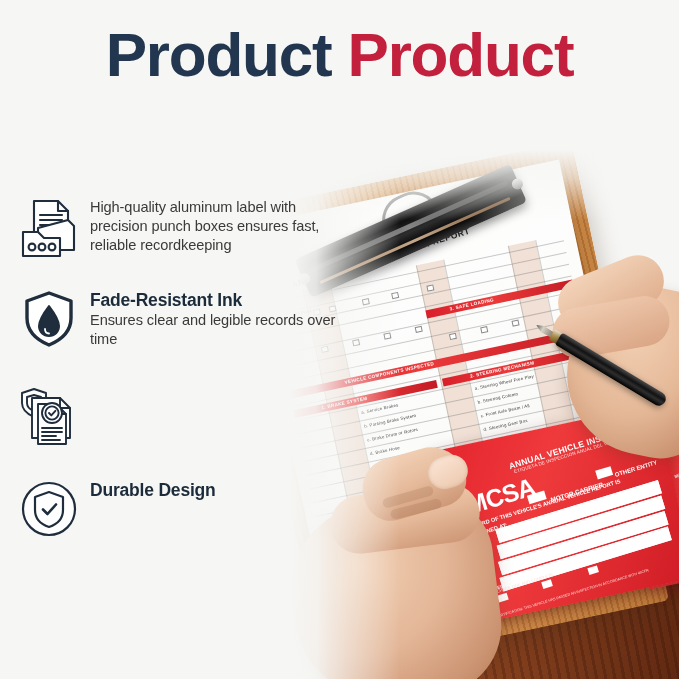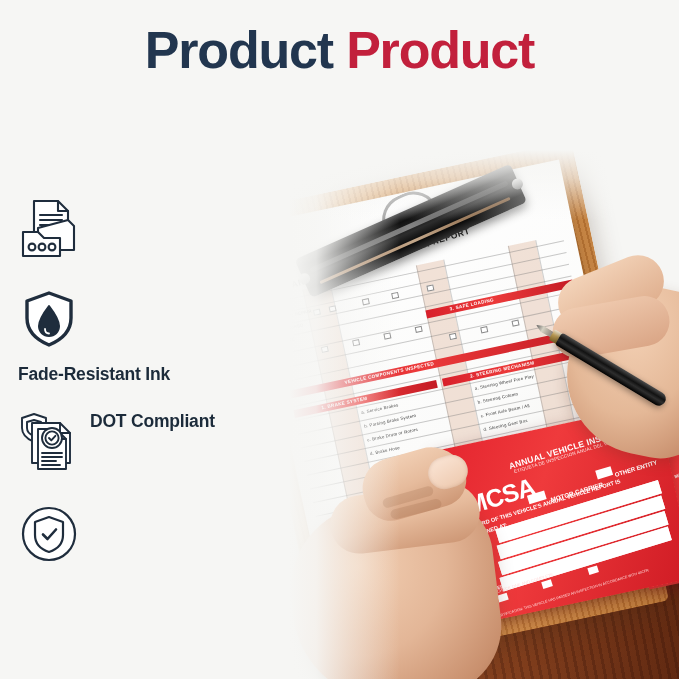--- a/index.html
+++ b/index.html
@@ -10,40 +10,40 @@
     -webkit-font-smoothing:antialiased;
   }
   #stage{position:absolute;inset:0;width:679px;height:679px;overflow:hidden;background:#f6f6f4;}
 
   
   .title-row{
     position:absolute;left:0;top:24px;width:679px;text-align:center;
     white-space:nowrap;
   }
   .title-word{
-    font-size:52px;line-height:1;font-weight:700;letter-spacing:-1.2px;text-align:right;
+    font-size:62px;line-height:1;font-weight:700;letter-spacing:-1.2px;text-align:right;
   }
   .t-navy{color:#22364f;}
   .t-red{color:#c2203c;}
   .subtitle{
     position:absolute;left:0;top:118px;width:679px;text-align:center;
     font-size:32px;font-weight:700;color:#22364f;letter-spacing:-.4px;
     white-space:nowrap;
   }
 
   
   .features{position:absolute;left:18px;top:196px;width:330px;z-index:6;}
   .feature{position:relative;display:flex;align-items:flex-start;gap:10px;margin-bottom:16px;}
   .f-icon{width:62px;height:70px;flex:0 0 62px;display:flex;align-items:flex-start;justify-content:center;padding-top:2px;}
   .f-icon svg{display:block;}
   .f-text{padding-top:2px;}
   .f-title{font-size:17.5px;font-weight:700;color:#1c2b3a;line-height:1.15;margin:0 0 1px 0;letter-spacing:-.2px;}
   .f-desc{font-size:14.6px;color:#3a3a3a;line-height:1.3;margin:0;letter-spacing:-.1px;}
   .feature.f1{margin-bottom:20px;}
-  .feature.f2{margin-bottom:24px;flex-direction:column;}
+  .feature.f2{margin-bottom:24px;}
   .feature.f3{margin-bottom:22px;}
 
   
   .photo{
     position:absolute;left:250px;top:150px;width:429px;height:529px;
     overflow:hidden;z-index:2;
   }
   
   .photo-fade{
     position:absolute;left:0;top:0;width:150px;height:529px;z-index:40;
@@ -409,62 +409,64 @@
           <path d="M38 3 V13 H48"></path>
           <path d="M20 17 H42 M20 22 H42 M20 27 H42 M20 32 H36"></path>
           <path d="M48 22 L54 28 V52 H24 L18 46 V30 Z" fill="#fff"></path>
           <path d="M3 34 H18 L24 40 H40 V58 H3 Z" fill="#fff"></path>
           <circle cx="12" cy="49" r="3.4"></circle>
           <circle cx="22" cy="49" r="3.4"></circle>
           <circle cx="32" cy="49" r="3.4"></circle>
         </svg>
       </div>
       <div class="f-text">
+        <p class="f-desc">High-quality aluminum label with precision punch boxes ensures fast, reliable recordkeeping</p>
       </div>
     </div>
 
     <div class="feature f2">
       <div class="f-icon">
         <svg width="52" height="58" viewBox="0 0 52 58" fill="none" stroke="#1f2d3d" stroke-width="3.4" stroke-linejoin="round">
           <path d="M26 3 L48 11 V28 C48 42 38 50 26 55 C14 50 4 42 4 28 V11 Z" fill="#fff"></path>
           <path d="M26 16 C26 16 16 29 16 36 C16 42 20.5 46 26 46 C31.5 46 36 42 36 36 C36 29 26 16 26 16 Z" fill="#1f2d3d" stroke-width="2"></path>
           <path d="M22 39 C22 42 24 43.5 26 43.5" stroke="#fff" stroke-width="1.8" stroke-linecap="round"></path>
         </svg>
       </div>
       <div class="f-text">
         <p class="f-title">Fade-Resistant Ink</p>
+        <p class="f-desc">Ensures clear and legible records over time</p>
       </div>
     </div>
 
     <div class="feature f3">
       <div class="f-icon">
         <svg width="58" height="60" viewBox="0 0 58 60" fill="none" stroke="#1f2d3d" stroke-width="1.9" stroke-linejoin="round" stroke-linecap="round">
           <path d="M14 3 L26 7 V17 C26 24 21 28 14 31 C7 28 2 24 2 17 V7 Z" fill="#fff"></path>
           <path d="M14 9 L21 11 V17 C21 21 18 23.5 14 25 C10 23.5 7 21 7 17 V11 Z"></path>
           <path d="M12 12 H40 L50 22 V52 H12 Z" fill="#fff"></path>
           <path d="M40 12 V22 H50"></path>
           <path d="M18 18 H36 L46 28 V58 H18 Z" fill="#fff"></path>
           <path d="M36 18 V28 H46"></path>
           <circle cx="32" cy="27" r="10" fill="#fff"></circle>
           <circle cx="32" cy="27" r="6.6"></circle>
           <path d="M29 27 L31.3 29.4 L35.4 24.8" stroke-width="1.9"></path>
           <path d="M22 42 H42 M22 46 H42 M22 50 H36 M22 54 H40"></path>
         </svg>
       </div>
       <div class="f-text">
-        <p class="f-title">DOT Compliant</p>
       </div>
     </div>
 
     <div class="feature f4">
       <div class="f-icon">
         <svg width="58" height="58" viewBox="0 0 58 58" fill="none" stroke="#1f2d3d" stroke-width="2.2" stroke-linejoin="round" stroke-linecap="round">
           <circle cx="29" cy="29" r="26" fill="#fff"></circle>
           <path d="M29 12 L43 17 V30 C43 39 36.5 44.5 29 47 C21.5 44.5 15 39 15 30 V17 Z" fill="#fff"></path>
           <path d="M23 29.5 L27.5 34 L36 24.5" stroke-width="2.6"></path>
         </svg>
       </div>
       <div class="f-text">
+        <p class="f-title">Durable Design</p>
       </div>
     </div>
 
   </div>
 </div>
 
 </body></html>

